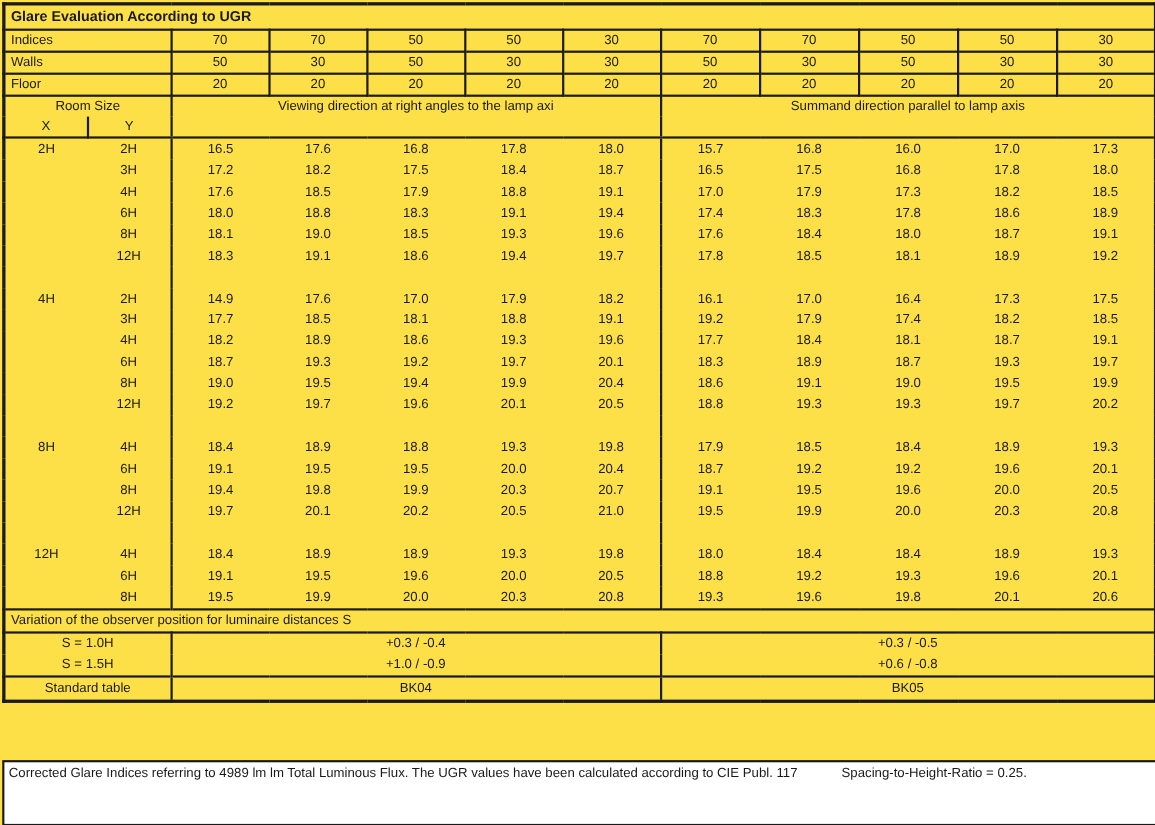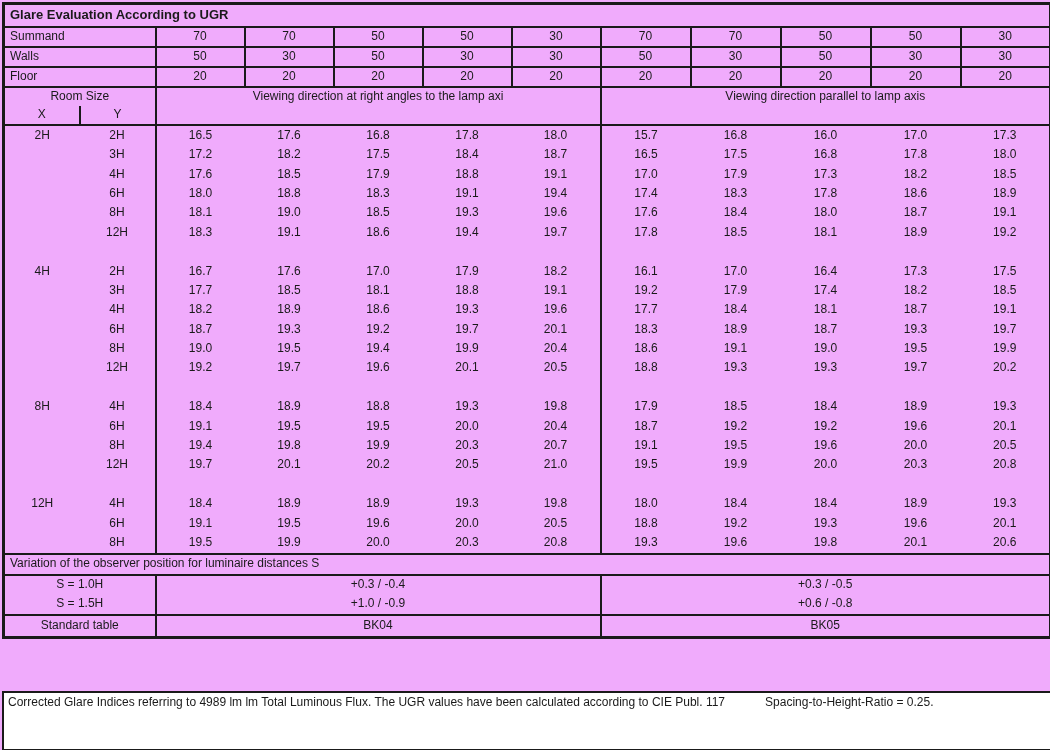--- a/index.html
+++ b/index.html
@@ -1,16 +1,16 @@
 <!DOCTYPE html>
 <html><head>
 <meta charset="utf-8">
 <style>
   html,body{margin:0;padding:0;background:#fff;}
-  .page{width:1050px;height:750px;background:#f0abfc;position:relative;
+  .page{width:1050px;height:750px;background:#fde047;position:relative;
         font-family:"Liberation Sans","DejaVu Sans",sans-serif;color:#1a1a1a;overflow:hidden;}
   table.main{border-collapse:collapse;table-layout:fixed;width:1045px;
              margin:2px 0 0 2px;border:3px solid #1a1a1a;}
   td{padding:0;font-size:12px;line-height:1.15;white-space:nowrap;overflow:hidden;
      height:19.4px;vertical-align:middle;color:#1a1a1a;}
   .b{border:2px solid #1a1a1a;}            
   .gl{border-left:2px solid #1a1a1a;}      
   .ctr{text-align:center;}
   .lft{text-align:left;padding-left:5px;}
   .title-cell{font-weight:bold;font-size:13px;padding-left:5px;height:21px;
@@ -51,21 +51,21 @@
     </colgroup>
 
     <tbody>
       <tr>
         <td class="title-cell" colspan="12">Glare Evaluation According to UGR</td>
       </tr>
     </tbody>
 
     <tbody id="surface-body">
         <tr class="hrow">
-          <td class="b lft" colspan="2">Summand</td>
+          <td class="b lft" colspan="2">Indices</td>
           <td class="b ctr">70</td>
           <td class="b ctr">70</td>
           <td class="b ctr">50</td>
           <td class="b ctr">50</td>
           <td class="b ctr">30</td>
           <td class="b ctr">70</td>
           <td class="b ctr">70</td>
           <td class="b ctr">50</td>
           <td class="b ctr">50</td>
           <td class="b ctr">30</td>
@@ -95,21 +95,21 @@
           <td class="b ctr">20</td>
           <td class="b ctr">20</td>
           <td class="b ctr">20</td>
         </tr>
       </tbody>
 
     <tbody>
       <tr class="hrow">
         <td class="ctr" colspan="2">Room Size</td>
         <td class="ctr gl" colspan="5">Viewing direction at right angles to the lamp axi</td>
-        <td class="ctr gl" colspan="5">Viewing direction parallel to lamp axis</td>
+        <td class="ctr gl" colspan="5">Summand direction parallel to lamp axis</td>
       </tr>
       <tr class="hrow hdr2">
         <td class="ctr xy-div">X</td>
         <td class="ctr">Y</td>
         <td class="gl" colspan="5"></td>
         <td class="gl" colspan="5"></td>
       </tr>
     </tbody>
 
     <tbody id="data-body">
@@ -198,21 +198,21 @@
           <td class="ctr">19.2</td>
         </tr>
         <tr class="spacer">
           <td colspan="2"></td>
           <td class="gl" colspan="5"></td>
           <td class="gl" colspan="5"></td>
         </tr>
         <tr>
           <td class="ctr">4H</td>
           <td class="ctr">2H</td>
-          <td class="ctr gl">16.7</td>
+          <td class="ctr gl">14.9</td>
           <td class="ctr">17.6</td>
           <td class="ctr">17.0</td>
           <td class="ctr">17.9</td>
           <td class="ctr">18.2</td>
           <td class="ctr gl">16.1</td>
           <td class="ctr">17.0</td>
           <td class="ctr">16.4</td>
           <td class="ctr">17.3</td>
           <td class="ctr">17.5</td>
         </tr>

